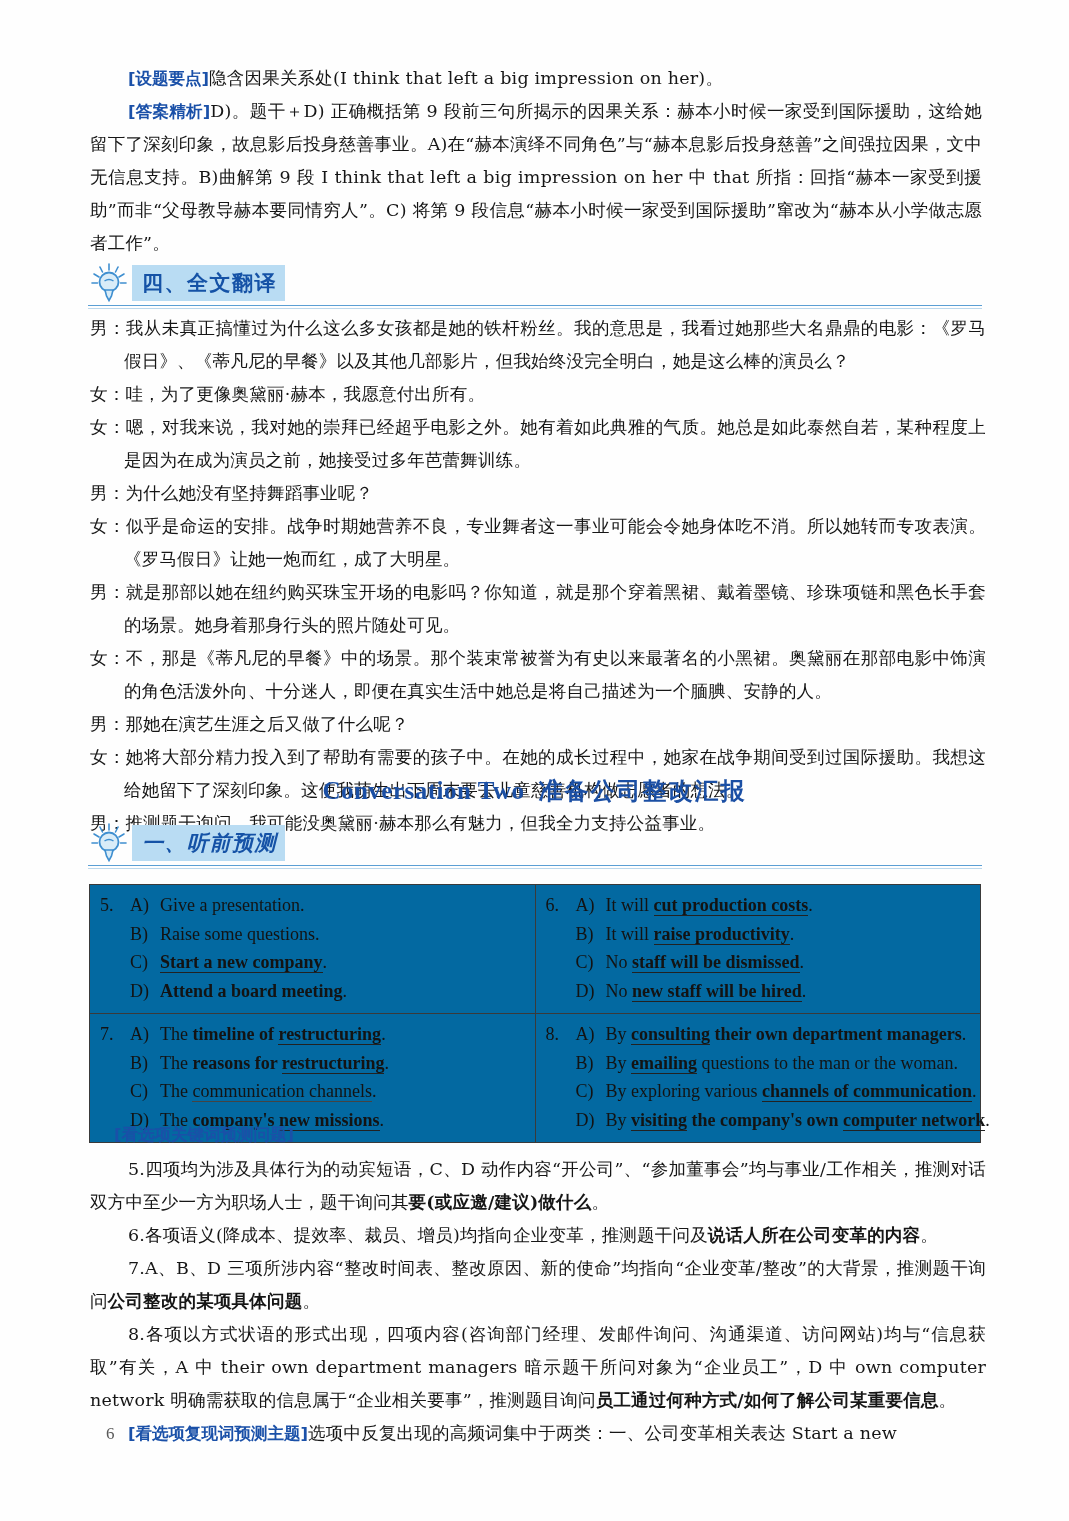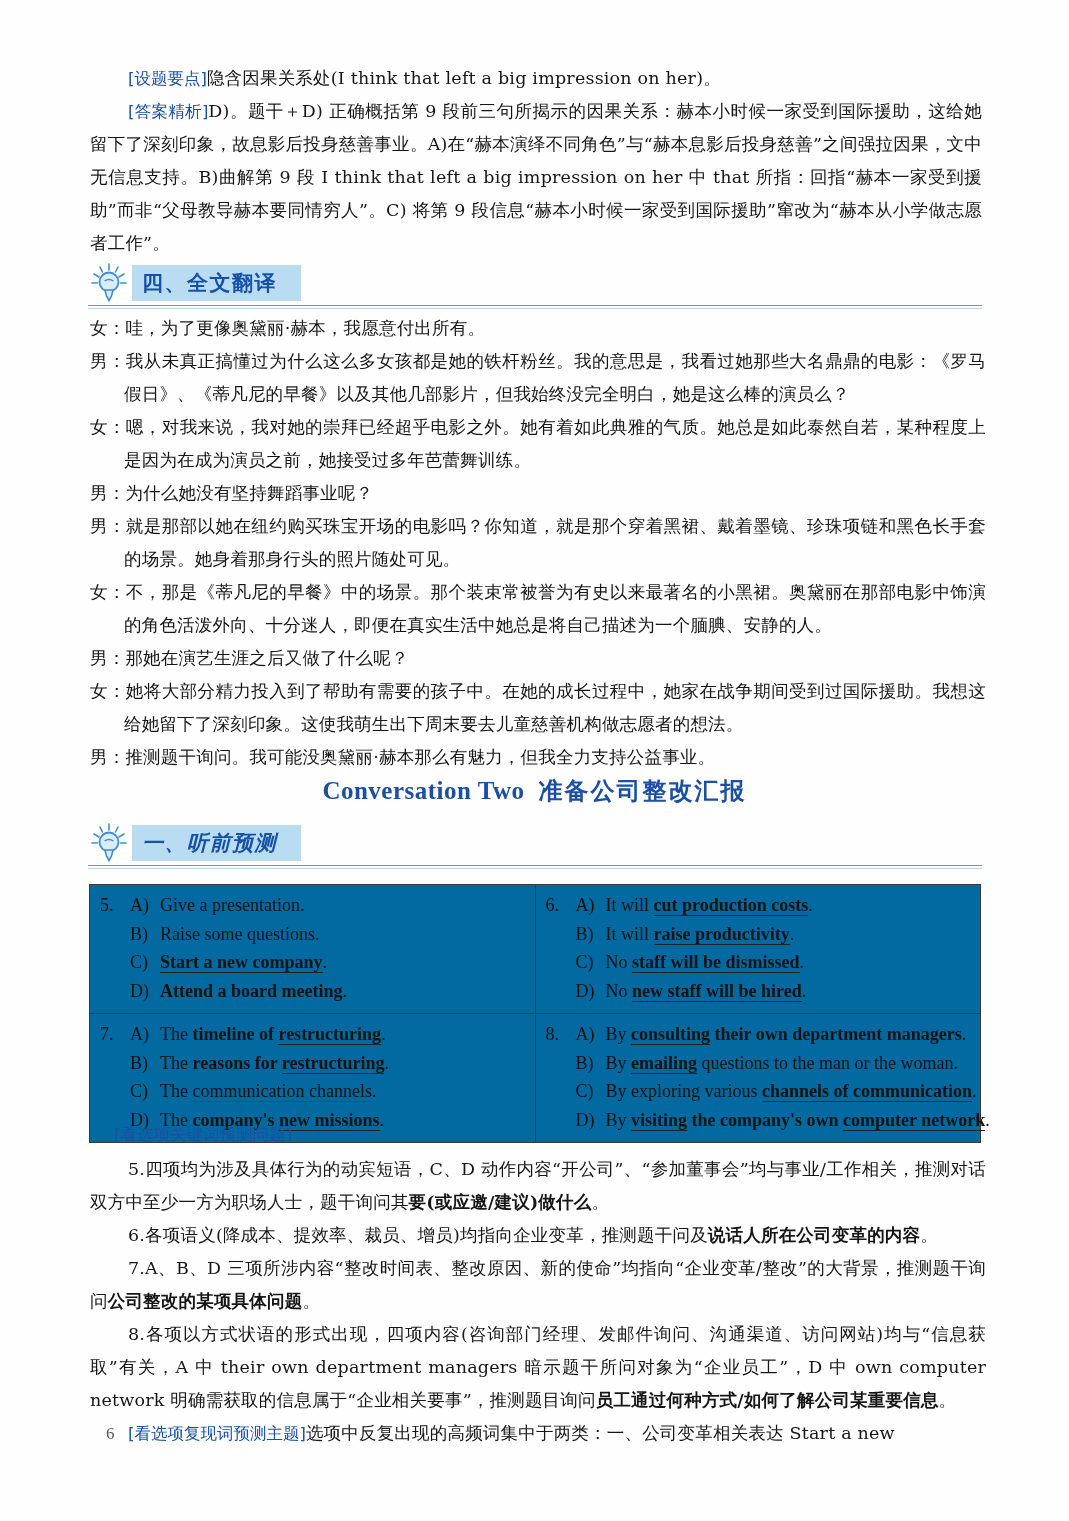--- a/index.html
+++ b/index.html
@@ -43,21 +43,21 @@
     top: 62px;
     width: 892px;
   }
   #top-analysis p {
     margin: 0;
     text-indent: 38px;
     text-align: justify;
   }
   .tag-blue {
     color: #1a50a8;
-    font-weight: normal;
+    font-weight: bold;
     font-family: "DejaVu Sans", "Liberation Sans", sans-serif;
     font-size: 16.5px;
     letter-spacing: 0px;
   }
 
   
   .section-head {
     position: absolute;
     left: 88px;
     width: 894px;
@@ -66,21 +66,21 @@
   .bulb {
     position: absolute;
     left: 0; top: -2px;
     width: 42px; height: 42px;
   }
   .sec-title {
     position: absolute;
     left: 44px;
     top: 1px;
     height: 30px;
-    padding: 3px 24px 3px 10px;
+    padding: 3px 8px 3px 10px;
     background: #b9dcf3;
     color: #1552a6;
     font-family: "DejaVu Sans", "Liberation Sans", sans-serif;
     font-weight: bold;
     font-size: 21px;
     line-height: 30px;
     letter-spacing: 1.5px;
     white-space: nowrap;
   }
   .sec-rule {
@@ -223,24 +223,25 @@
         <circle cx="21" cy="20" r="9.5" fill="#d9ecf8" stroke="#3f8fd0" stroke-width="1.8"></circle>
         <path d="M17 28 L25 28 L23.5 34 L21 38.5 L18.5 34 Z" fill="#d9ecf8" stroke="#3f8fd0" stroke-width="1.6"></path>
         <path d="M16.5 19 q4.5 -3 9 0" stroke="#3f8fd0" stroke-width="1.5" fill="none"></path>
       </svg>
     </span>
     <span class="sec-title">四、全文翻译</span>
     <span class="sec-rule"></span>
   </div>
 
   <div id="dialogue" class="cn">
+      <p class="line"><span>男：</span><span>我从未真正搞懂过为什么这么多女孩都是她的铁杆粉丝。我的意思是，我看过她那些大名鼎鼎的电影：《罗马假日》、《蒂凡尼的早餐》以及其他几部影片，但我始终没完全明白，她是这么棒的演员么？</span></p>
       <p class="line"><span>女：</span><span>哇，为了更像奥黛丽·赫本，我愿意付出所有。</span></p>
-      <p class="line"><span>男：</span><span>我从未真正搞懂过为什么这么多女孩都是她的铁杆粉丝。我的意思是，我看过她那些大名鼎鼎的电影：《罗马假日》、《蒂凡尼的早餐》以及其他几部影片，但我始终没完全明白，她是这么棒的演员么？</span></p>
       <p class="line"><span>女：</span><span>嗯，对我来说，我对她的崇拜已经超乎电影之外。她有着如此典雅的气质。她总是如此泰然自若，某种程度上是因为在成为演员之前，她接受过多年芭蕾舞训练。</span></p>
       <p class="line"><span>男：</span><span>为什么她没有坚持舞蹈事业呢？</span></p>
+      <p class="line"><span>女：</span><span>似乎是命运的安排。战争时期她营养不良，专业舞者这一事业可能会令她身体吃不消。所以她转而专攻表演。《罗马假日》让她一炮而红，成了大明星。</span></p>
       <p class="line"><span>男：</span><span>就是那部以她在纽约购买珠宝开场的电影吗？你知道，就是那个穿着黑裙、戴着墨镜、珍珠项链和黑色长手套的场景。她身着那身行头的照片随处可见。</span></p>
       <p class="line"><span>女：</span><span>不，那是《蒂凡尼的早餐》中的场景。那个装束常被誉为有史以来最著名的小黑裙。奥黛丽在那部电影中饰演的角色活泼外向、十分迷人，即便在真实生活中她总是将自己描述为一个腼腆、安静的人。</span></p>
       <p class="line"><span>男：</span><span>那她在演艺生涯之后又做了什么呢？</span></p>
       <p class="line"><span>女：</span><span>她将大部分精力投入到了帮助有需要的孩子中。在她的成长过程中，她家在战争期间受到过国际援助。我想这给她留下了深刻印象。这使我萌生出下周末要去儿童慈善机构做志愿者的想法。</span></p>
       <p class="line"><span>男：</span><span>推测题干询问。我可能没奥黛丽·赫本那么有魅力，但我全力支持公益事业。</span></p>
     </div>
 
   <div id="conv-two">
     <span class="en">Conversation Two</span><span class="cn-part">准备公司整改汇报</span>
   </div>

